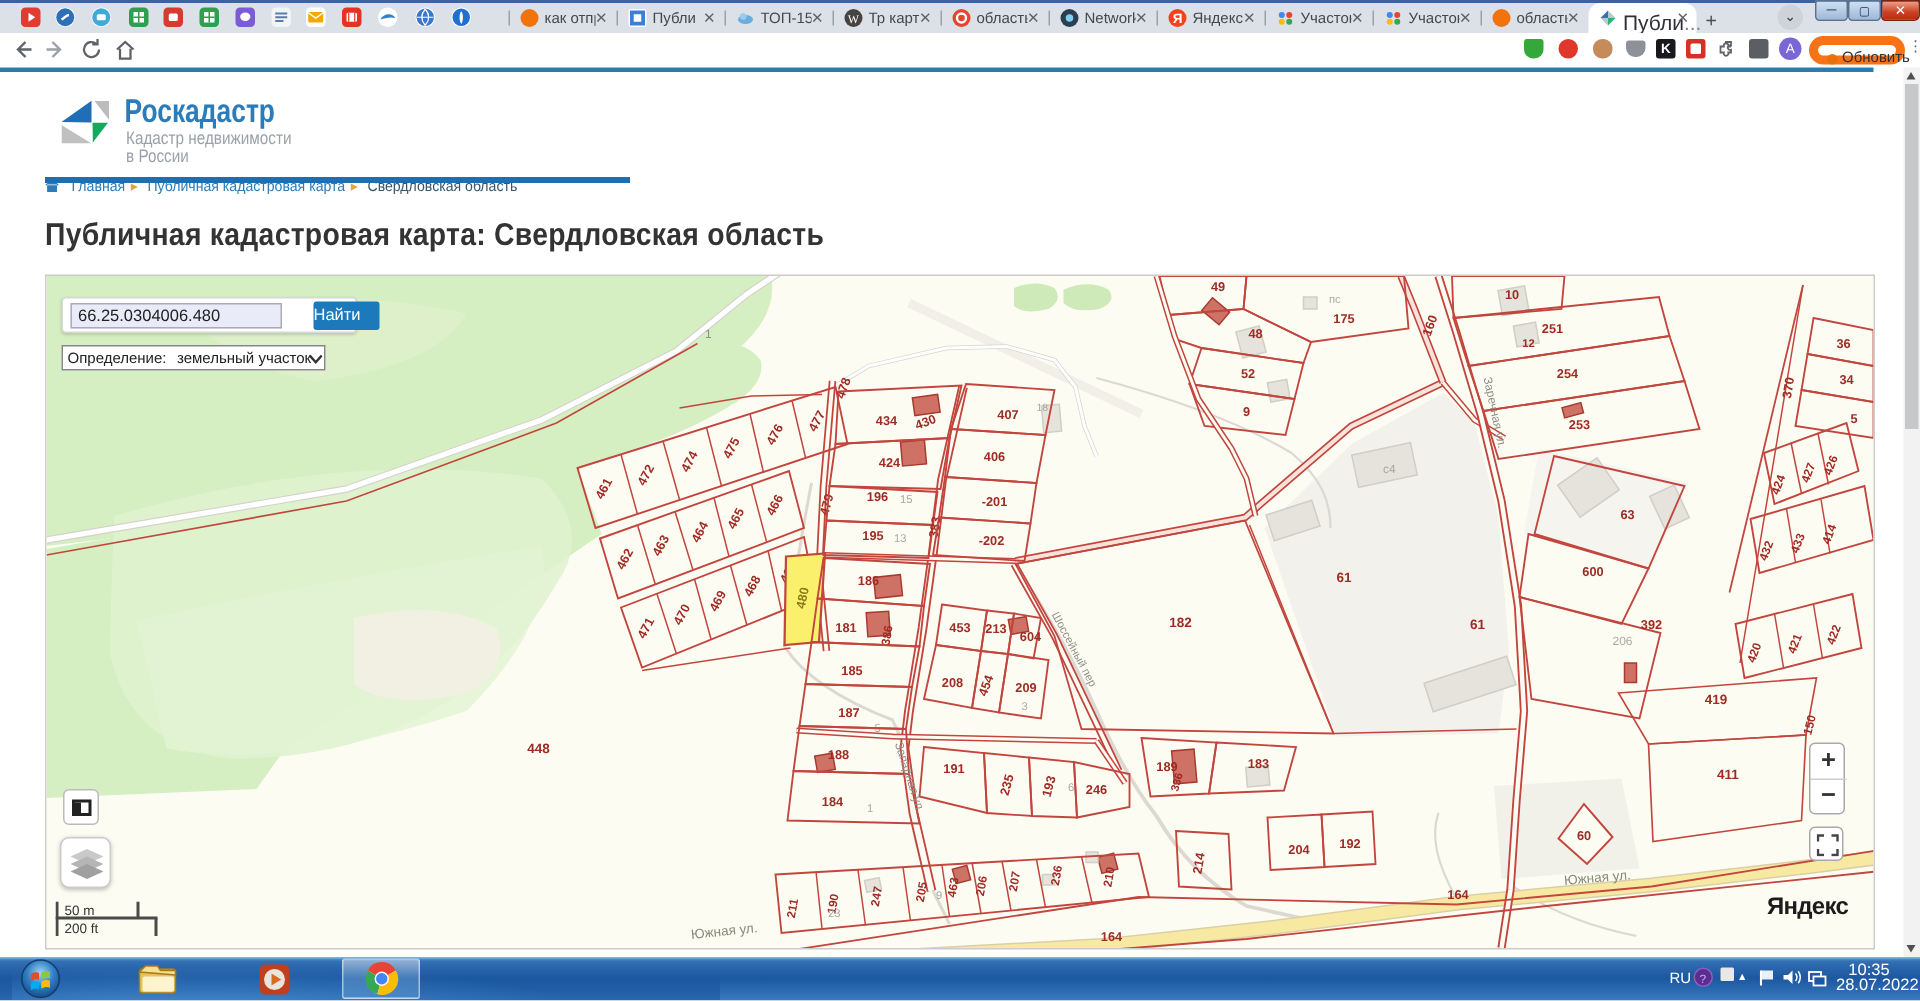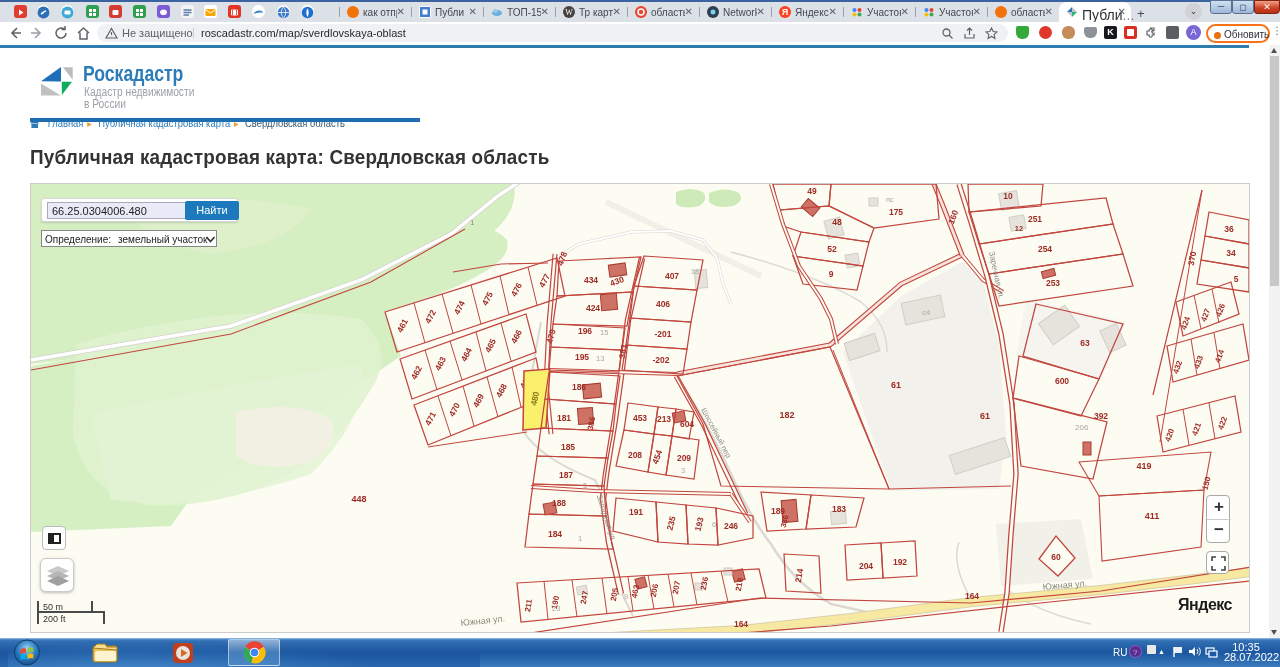--- a/index.html
+++ b/index.html
@@ -193,53 +193,34 @@
       </svg>
     <svg class="navic" style="left:30px" width="14" height="16" viewBox="0 0 14 16">
         <path d="M5 3l5 5-5 5M1 8h9" stroke="#9aa0a6" stroke-width="1.6" fill="none"></path>
       </svg>
     <svg class="navic" style="left:54px" width="14" height="16" viewBox="0 0 14 16">
         <path d="M12 8a5 5 0 1 1-1.8-3.8M11 1v3.5H7.5" stroke="#5f6368" stroke-width="1.5" fill="none"></path>
       </svg>
     <svg class="navic" style="left:76px" width="15" height="16" viewBox="0 0 15 16">
         <path d="M2 8l5.5-5L13 8M4 7.5V14h7V7.5" stroke="#5f6368" stroke-width="1.5" fill="none"></path>
       </svg>
-    <div id="urlpill">
-      <svg style="position:absolute;left:8px;top:3px" width="13" height="13" viewBox="0 0 13 13">
-          <path d="M6.5 1.5L12 11H1z" fill="none" stroke="#5f6368" stroke-width="1.2"></path>
-          <path d="M6.5 5v3M6.5 9.3v.2" stroke="#5f6368" stroke-width="1.2"></path>
-        </svg>
-      <span style="position:absolute;left:25px;top:3px">Не защищено</span>
-      <span style="position:absolute;left:95px;top:2px;color:#c6c9cd">|</span>
-      <span style="position:absolute;left:104px;top:3px;color:#27292e">roscadastr.com/map/sverdlovskaya-oblast</span>
-      <svg style="position:absolute;right:54px;top:3px" width="13" height="13" viewBox="0 0 13 13">
-          <circle cx="5.5" cy="5.5" r="3.5" fill="none" stroke="#5f6368" stroke-width="1.3"></circle>
-          <path d="M8 8l3.5 3.5" stroke="#5f6368" stroke-width="1.3"></path>
-        </svg>
-      <svg style="position:absolute;right:32px;top:3px" width="13" height="13" viewBox="0 0 13 13">
-          <path d="M2 7v4h9V7M6.5 1v7M4 3.5L6.5 1 9 3.5" stroke="#5f6368" stroke-width="1.2" fill="none"></path>
-        </svg>
-      <svg style="position:absolute;right:10px;top:3px" width="13" height="13" viewBox="0 0 13 13">
-          <path d="M6.5 1l1.7 3.6 3.8.4-2.9 2.6.8 3.9-3.4-2-3.4 2 .8-3.9L1 5l3.8-.4z" fill="none" stroke="#5f6368" stroke-width="1.1"></path>
-        </svg>
-    </div>
     <div style="position:absolute;left:1016px;top:4px;width:13px;height:13px;background:#35a83b;border-radius:2px 2px 6px 6px"></div>
     <div style="position:absolute;left:1039px;top:4px;width:13px;height:13px;background:#e0372b;border-radius:7px"></div>
     <div style="position:absolute;left:1062px;top:4px;width:13px;height:13px;background:#c58b5a;border-radius:6px"></div>
     <div style="position:absolute;left:1084px;top:5px;width:13px;height:11px;background:#8d9298;border-radius:2px 2px 6px 6px"></div>
     <div style="position:absolute;left:1104px;top:4px;width:13px;height:13px;background:#17191c;border-radius:2px;color:#fff;font-size:9px;font-weight:bold;text-align:center;line-height:13px">K</div>
     <div style="position:absolute;left:1124px;top:4px;width:13px;height:13px;background:#d93025;border-radius:2px">
         <div style="position:absolute;left:3px;top:3px;width:7px;height:7px;background:#fff;border-radius:1px"></div>
       </div>
     <svg style="position:absolute;left:1145px;top:4px" width="14" height="14" viewBox="0 0 14 14">
         <path d="M5 2h4v2.2a1.6 1.6 0 1 0 0 3V9H7.2a1.6 1.6 0 1 1-3 0H2V5h2.2a1.6 1.6 0 1 1 3 0H9" fill="none" stroke="#5f6368" stroke-width="1.2"></path>
       </svg>
     <div style="position:absolute;left:1166px;top:4px;width:13px;height:13px;background:#5b5e63;border-radius:2px"></div>
     <div style="position:absolute;left:1186px;top:3px;width:15px;height:15px;background:#7b66d6;border-radius:50%;color:#fff;font-size:9px;text-align:center;line-height:15px">A</div>
-    <div style="position:absolute;left:1206px;top:2px;width:64px;height:19px;border:2px solid #f97316;border-radius:10px;font-size:10px;color:#2f3136;line-height:17px"><span style="position:absolute;left:6px;top:6px;width:7px;height:7px;background:#e8710a;border-radius:50%"></span><span style="margin-left:16px">Обновить</span></div>
+    <div style="position:absolute;left:1206px;top:2px;width:64px;height:19px;border:6px solid #f97316;border-radius:10px;font-size:10px;color:#2f3136;line-height:17px"><span style="position:absolute;left:6px;top:6px;width:7px;height:7px;background:#e8710a;border-radius:50%"></span><span style="margin-left:16px">Обновить</span></div>
 
     <div style="position:absolute;left:1272px;top:3px;font-size:10px;color:#5f6368">⋮</div>
   </div>
   <div id="page">
     <div id="blueline"></div>
     <div id="hdrlogo">
       <svg style="position:absolute;left:41px;top:22px" width="32" height="29" viewBox="0 0 32 29">
         <polygon points="0,14.3 20,0.1 20,14.6" fill="#1e6fb8"></polygon>
         <polygon points="22,0.3 31.7,0.3 31.7,12.8" fill="#bcbcbc"></polygon>
         <polygon points="20.7,14.8 31,14.8 20.9,28" fill="#10ab5e"></polygon>
@@ -539,21 +520,21 @@
           <text x="958" y="68" font-size="8" fill="#8f8f8a" transform="rotate(78 958 68)">Заречная ул.</text>
           <text x="683" y="250" font-size="7.5" fill="#8f8f8a" transform="rotate(62 683 250)" text-anchor="middle">Шоссейный пер</text>
           <text x="573" y="335" font-size="8" fill="#8f8f8a" transform="rotate(72 573 335)" text-anchor="middle">Западная ул.</text>
           <text x="430" y="442" font-size="9" fill="#8a8a7a" transform="rotate(-6 430 442)">Южная ул.</text>
           <text x="1012" y="406" font-size="9" fill="#8a8a7a" transform="rotate(-5 1012 406)">Южная ул.</text>
           <text x="439" y="41" font-size="8" fill="#8f8f8a">1</text>
         </svg>
 
       <div style="position:absolute;left:10px;top:14px;width:197px;height:24px;background:#fff;border:1px solid #d8d8d8;border-radius:3px;box-shadow:0 1px 2px rgba(0,0,0,.15)">
         <div style="position:absolute;left:5px;top:3px;width:141px;height:17px;background:#e9ecf8;border:1px solid #aab;font-size:11px;color:#222;line-height:16px;padding-left:4px">66.25.0304006.480</div>
-        <div style="position:absolute;left:143px;top:2px;width:54px;height:19px;background:#1b79bc;border-radius:2px;color:#fff;font-size:11px;text-align:center;line-height:19px">Найти</div>
+        <div style="position:absolute;left:167px;top:2px;width:44px;height:19px;background:#1b79bc;border-radius:2px;color:#fff;font-size:11px;line-height:19px">Найти</div>
       </div>
       <div style="position:absolute;left:10px;top:46px;width:176px;height:17px;background:#fff;border:1px solid #888;font-size:10px;color:#222;white-space:nowrap">
         <span style="position:absolute;left:3px;top:3px">Определение:</span>
         <span style="position:absolute;left:76px;top:3px">земельный участок</span>
         <svg style="position:absolute;right:1px;top:5px" width="9" height="7" viewBox="0 0 9 7">
             <path d="M0.5 1l4 4.5L8.5 1" stroke="#333" stroke-width="1.6" fill="none"></path>
           </svg>
       </div>
 
       <div style="position:absolute;left:11px;top:342px;width:24px;height:24px;background:#fff;border:1px solid #bbb;border-radius:4px">

